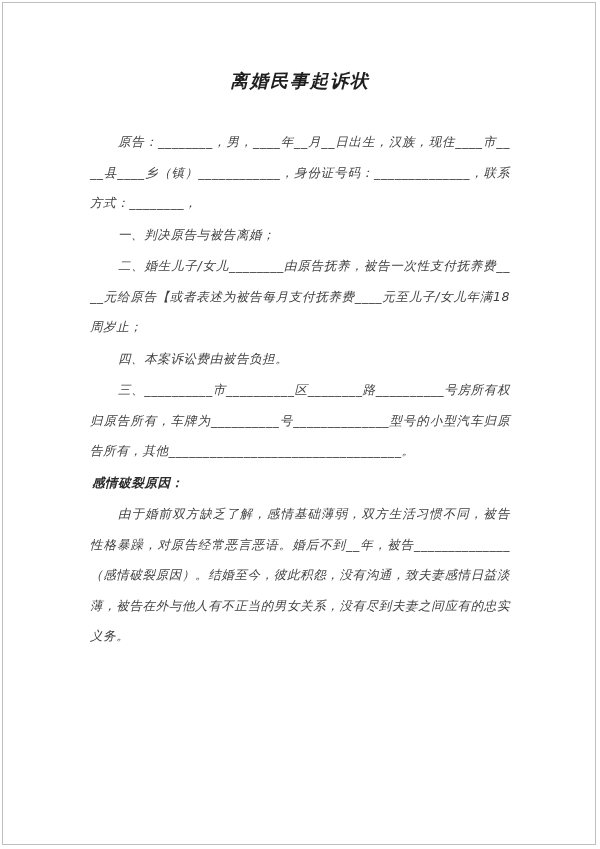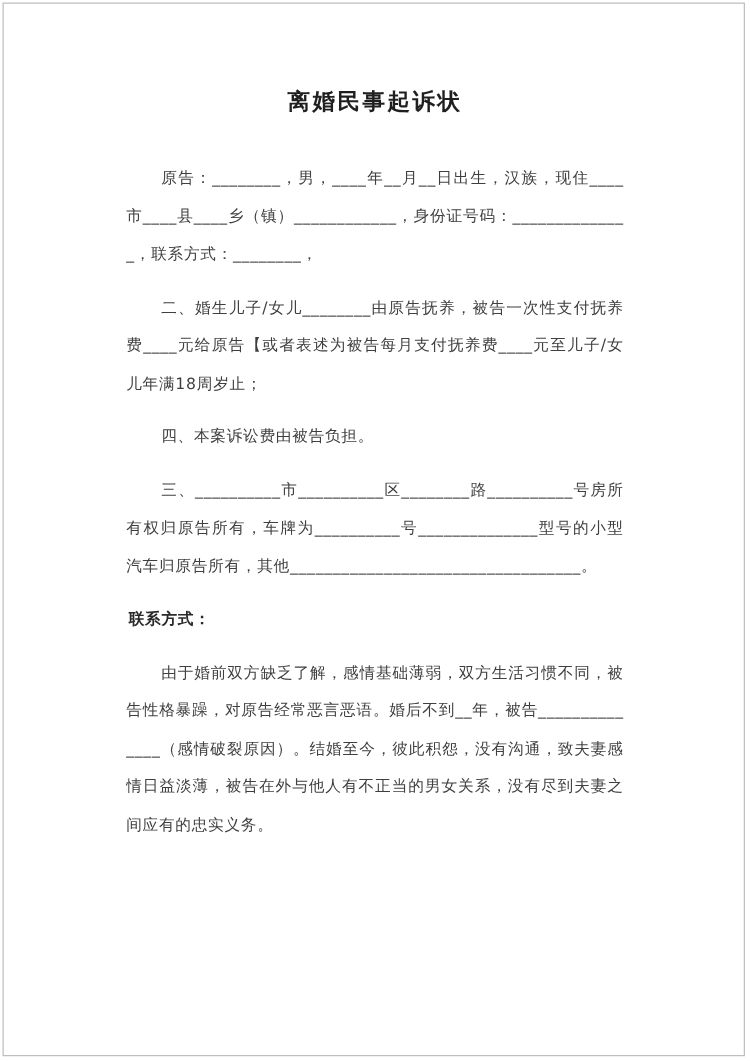--- a/index.html
+++ b/index.html
@@ -19,31 +19,32 @@
     position: absolute;
     left: 2px;
     top: 2px;
     width: 594px;
     height: 843px;
     box-sizing: border-box;
     border: 1px solid #bfbfbf;
     background: #ffffff;
     padding: 52px 84px 16px 86px;
     overflow: hidden;
+    font-style: italic;
   }
   .doc-title {
     margin: 14px 0 34px 0;
     text-align: center;
     font-size: 18px;
     font-weight: bold;
     color: #1f1f1f;
     letter-spacing: 2px;
   }
   .para {
-    margin: 12px;
+    margin: 1px;
     padding: 0;
     font-size: 12.5px;
     line-height: 30.5px;
     color: #3f3f3f;
     text-align: justify;
     text-indent: 28px;
     letter-spacing: 0.6px;
     word-break: break-all;
   }
   .para.heading {
@@ -58,26 +59,27 @@
 
 <div class="canvas">
   <div class="page">
 
     <h1 class="doc-title">离婚民事起诉状</h1>
 
     <p class="para">原告：________，男，____年__月__日出生，汉族，现住____市____县____乡（镇）____________，身份证号码：______________，联系方式：________，</p>
 
 
 
+    <p class="para">一、判决原告与被告离婚；</p>
 
     <p class="para">二、婚生儿子/女儿________由原告抚养，被告一次性支付抚养费____元给原告【或者表述为被告每月支付抚养费____元至儿子/女儿年满18周岁止；</p>
 
     <p class="para">四、本案诉讼费由被告负担。</p>
 
     <p class="para">三、__________市__________区________路__________号房所有权归原告所有，车牌为__________号______________型号的小型汽车归原告所有，其他__________________________________。</p>
 
-    <p class="para heading">联系方式：</p>
+    <p class="para heading">感情破裂原因：</p>
 
 
     <p class="para">由于婚前双方缺乏了解，感情基础薄弱，双方生活习惯不同，被告性格暴躁，对原告经常恶言恶语。婚后不到__年，被告______________（感情破裂原因）。结婚至今，彼此积怨，没有沟通，致夫妻感情日益淡薄，被告在外与他人有不正当的男女关系，没有尽到夫妻之间应有的忠实义务。</p>
 
   </div>
 </div>
 
 </body></html>

